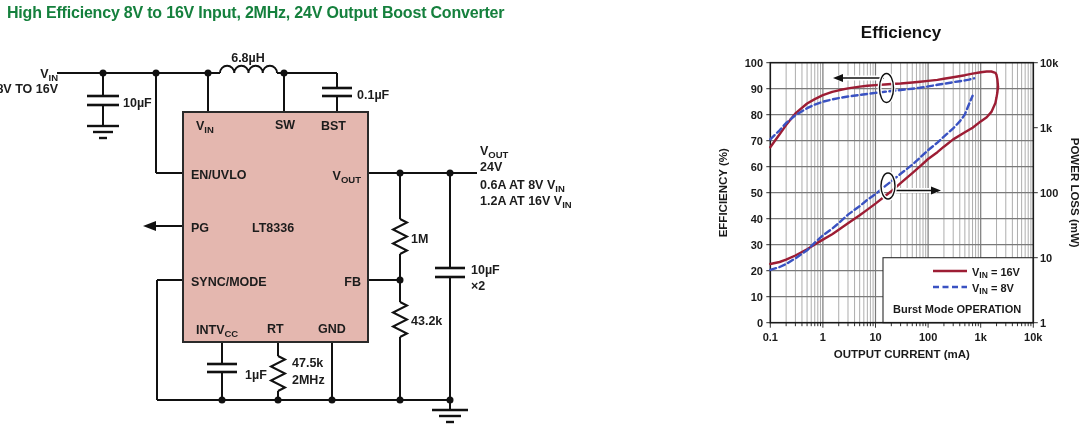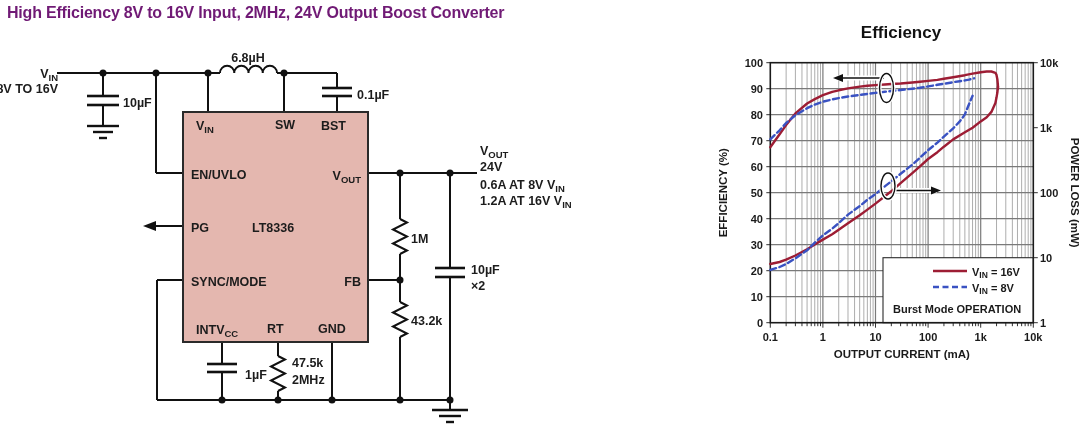--- a/index.html
+++ b/index.html
@@ -1,19 +1,19 @@
 <!DOCTYPE html>
 <html><head>
 <meta charset="utf-8">
 <style>
   html,body{margin:0;padding:0;background:#fff;}
   .stage{position:relative;width:1080px;height:431px;background:#fff;overflow:hidden;
          font-family:"Liberation Sans",sans-serif;}
   .fig-title{position:absolute;left:7px;top:4px;font:bold 16px "Liberation Sans",sans-serif;
-             color:#701a75;letter-spacing:-0.2px;white-space:nowrap;}
+             color:#15803d;letter-spacing:-0.2px;white-space:nowrap;}
   #schematic-svg{position:absolute;left:0;top:0;}
   #chart-svg{position:absolute;left:700px;top:0;}
   #schematic-svg text{font:bold 12.5px "Liberation Sans",sans-serif;fill:#1c1c1c;}
   #schematic-svg .sub{font-size:9.5px;}
   .ct{font:bold 11px "Liberation Sans",sans-serif;fill:#1a1a1a;}
   .csub{font-size:8.5px;}
   .cax{font:bold 11.5px "Liberation Sans",sans-serif;fill:#1a1a1a;}
   .ctitle{font:bold 17px "Liberation Sans",sans-serif;fill:#111;}
 </style>
 </head>

